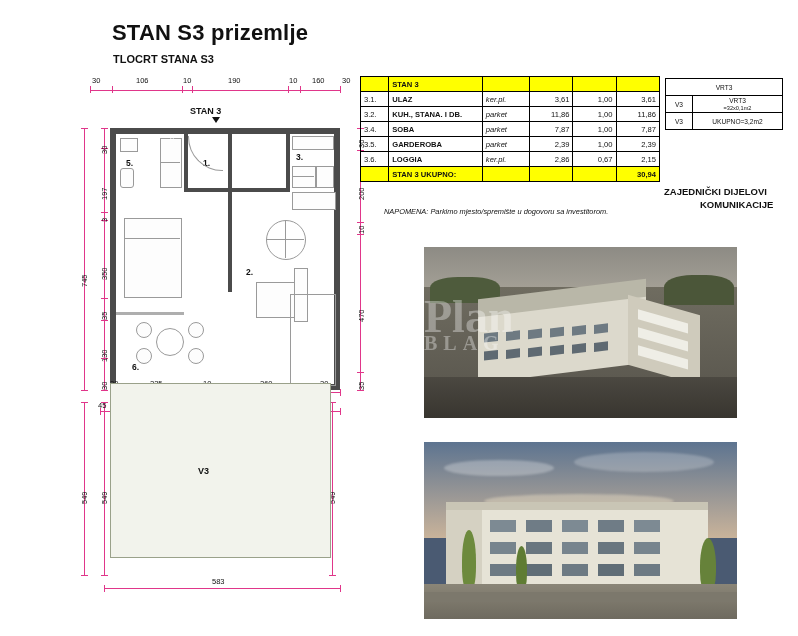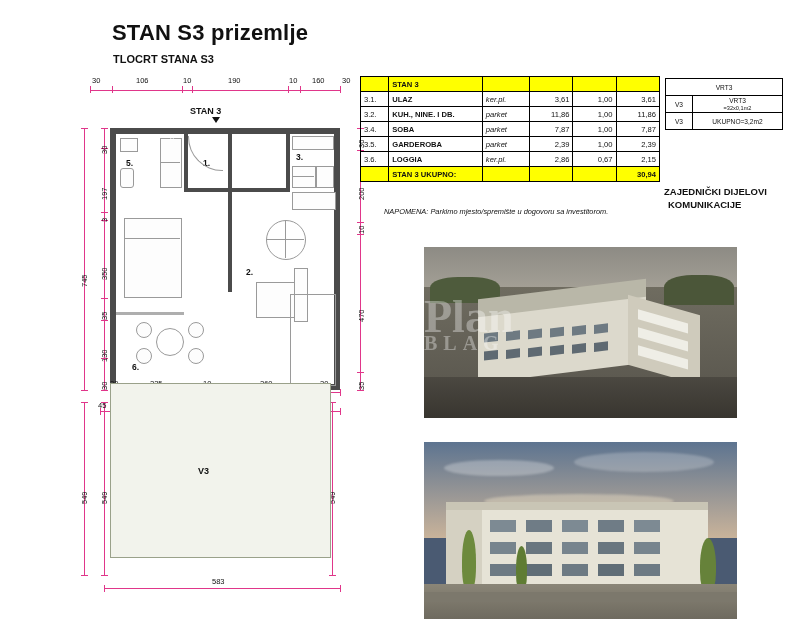--- a/index.html
+++ b/index.html
@@ -37,21 +37,21 @@
   .tv{width:38px;text-align:right;}
   .thead{background:#ffff00;font-weight:bold;font-size:7.6px;}
   .ttot{background:#ffff00;font-weight:bold;}
   #note{left:384px;top:207px;font-size:7.4px;font-style:italic;}
   
   #mini{position:absolute;left:665px;top:78px;width:118px;}
   #mini table{border-collapse:collapse;width:118px;}
   #mini td{border:1px solid #000;font-size:6.6px;padding:1px 2px;text-align:center;height:14px;}
   #minihead{font-size:8px;height:18px;}
   #legend1{position:absolute;left:664px;top:186px;font-size:9.5px;font-weight:bold;}
-  #legend2{position:absolute;left:668px;top:199px;font-size:9.5px;font-weight:bold;}
+  #legend2{position:absolute;left:700px;top:199px;font-size:9.5px;font-weight:bold;}
   
   .render{position:absolute;overflow:hidden;}
   #r1{left:424px;top:247px;width:313px;height:171px;background:#6d6a63;}
   #r2{left:424px;top:442px;width:313px;height:177px;background:#4a5a72;}
   .wm{position:absolute;color:rgba(255,255,255,.35);font-weight:bold;
       font-family:"Liberation Serif",serif;}
   #wm1{left:424px;top:290px;width:200px;font-size:46px;}
   #wm2{left:424px;top:332px;width:200px;font-size:20px;letter-spacing:6px;}
 </style>
 </head>
@@ -234,21 +234,21 @@
   <tr>
     <td class="tnum">3.1.</td>
     <td class="tname">ULAZ</td>
     <td class="tfloor">ker.pl.</td>
     <td class="tv">3,61</td>
     <td class="tv">1,00</td>
     <td class="tv">3,61</td>
   </tr>
   <tr>
     <td class="tnum">3.2.</td>
-    <td class="tname">KUH., NINE. I DB.</td>
+    <td class="tname">KUH., STANA. I DB.</td>
     <td class="tfloor">parket</td>
     <td class="tv">11,86</td>
     <td class="tv">1,00</td>
     <td class="tv">11,86</td>
   </tr>
   <tr>
     <td class="tnum">3.4.</td>
     <td class="tname">SOBA</td>
     <td class="tfloor">parket</td>
     <td class="tv">7,87</td>

